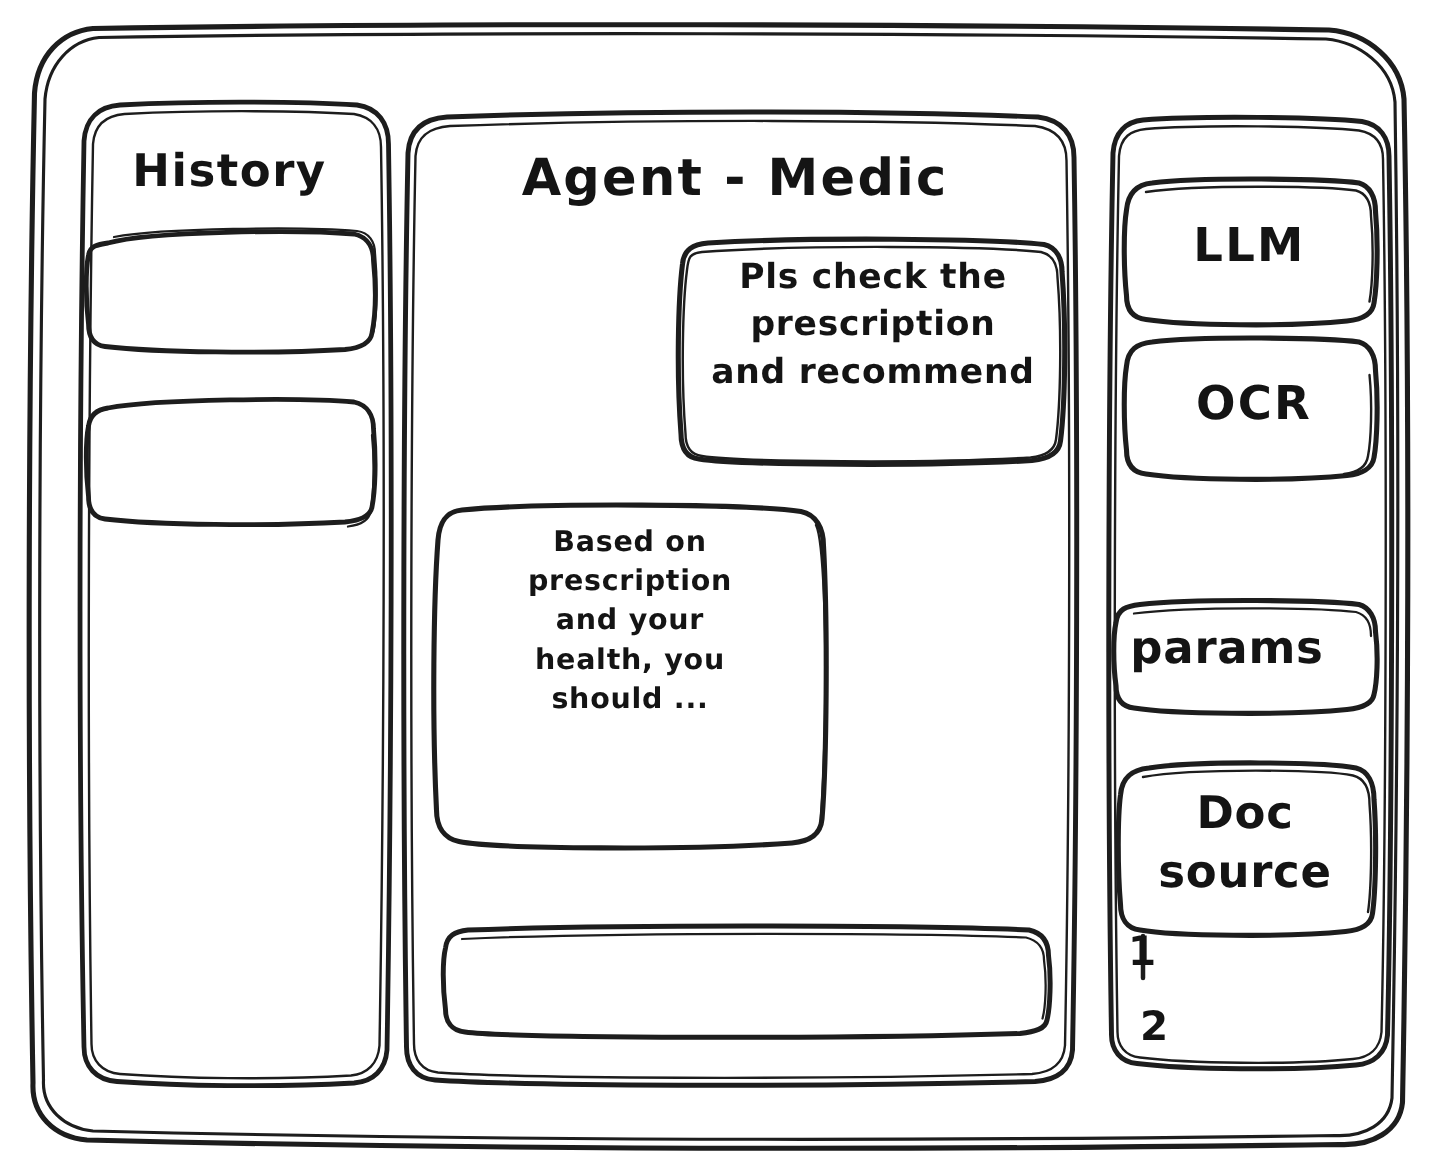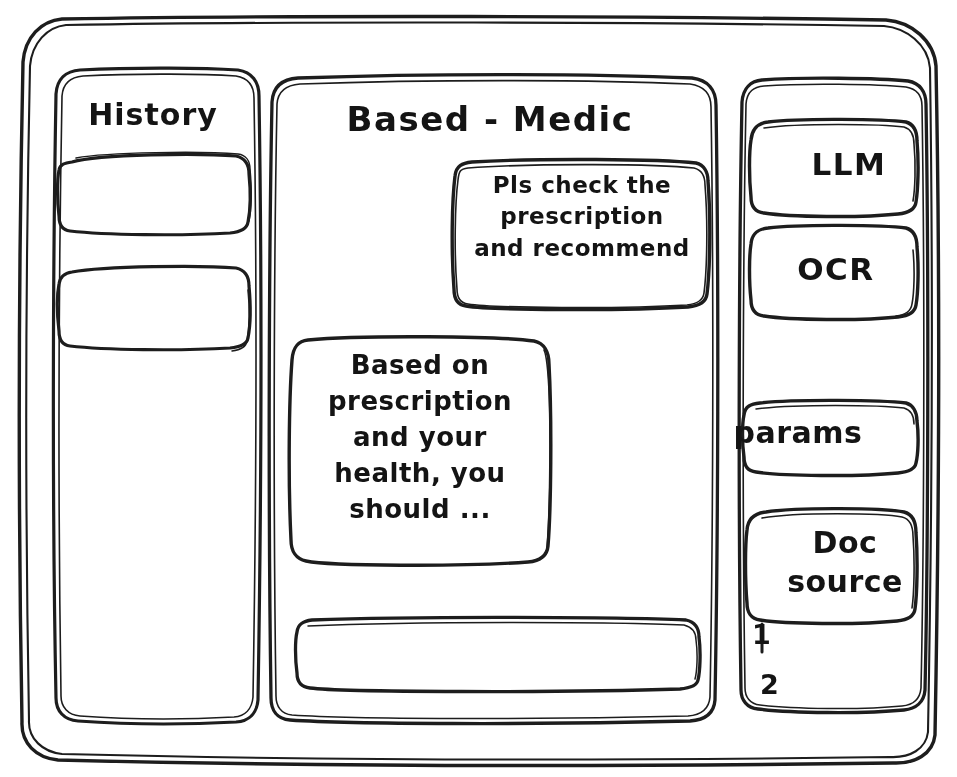--- a/index.html
+++ b/index.html
@@ -56,45 +56,43 @@
     font-size: 34px;
     letter-spacing: 1.5px;
   }
   #user-bubble-text {
     left: 462px; top: 170px; width: 240px;
     font-size: 23px;
     line-height: 1.36;
   }
   #agent-bubble-text {
     left: 296px; top: 348px; width: 248px;
-    font-size: 26px;
+    font-size: 19px;
     line-height: 1.38;
   }
   #llm-label {
     left: 752px; top: 145px; width: 162px;
     font-size: 31px;
     letter-spacing: 1.5px;
-    padding-left: 16px;
   }
   #ocr-label {
     left: 752px; top: 250px; width: 168px;
     font-size: 31px;
     letter-spacing: 1.5px;
   }
   #params-label {
-    left: 714px; top: 414px; width: 168px;
+    left: 734px; top: 414px; width: 168px;
     font-size: 30px;
     letter-spacing: 0.5px;
   }
   #docsource-label {
     left: 748px; top: 523px; width: 164px;
     font-size: 30px;
     line-height: 1.3;
     letter-spacing: 0.5px;
-    margin-left: 15px;
   }
   #doc-item-1 {
     left: 752px; top: 618px; width: 30px;
     font-size: 27px;
     text-align: left;
   }
   #doc-item-2 {
     left: 760px; top: 668px; width: 30px;
     font-size: 27px;
     text-align: left;
@@ -235,21 +233,21 @@
   </g>
 
   <g>
     <path stroke-width="3.0" d="M762,624 C762,634 762,644 762,652"></path>
   </g>
 
 </svg>
 
 <div class="ui-text" id="history-title">History</div>
 
-<div class="ui-text" id="agent-title">Based - Medic</div>
+<div class="ui-text" id="agent-title">Agent - Medic</div>
 
 <div class="ui-text" id="user-bubble-text">Pls check the
 prescription
 and recommend</div>
 
 <div class="ui-text" id="agent-bubble-text">Based on
 prescription
 and your
 health, you
 should ...</div>

